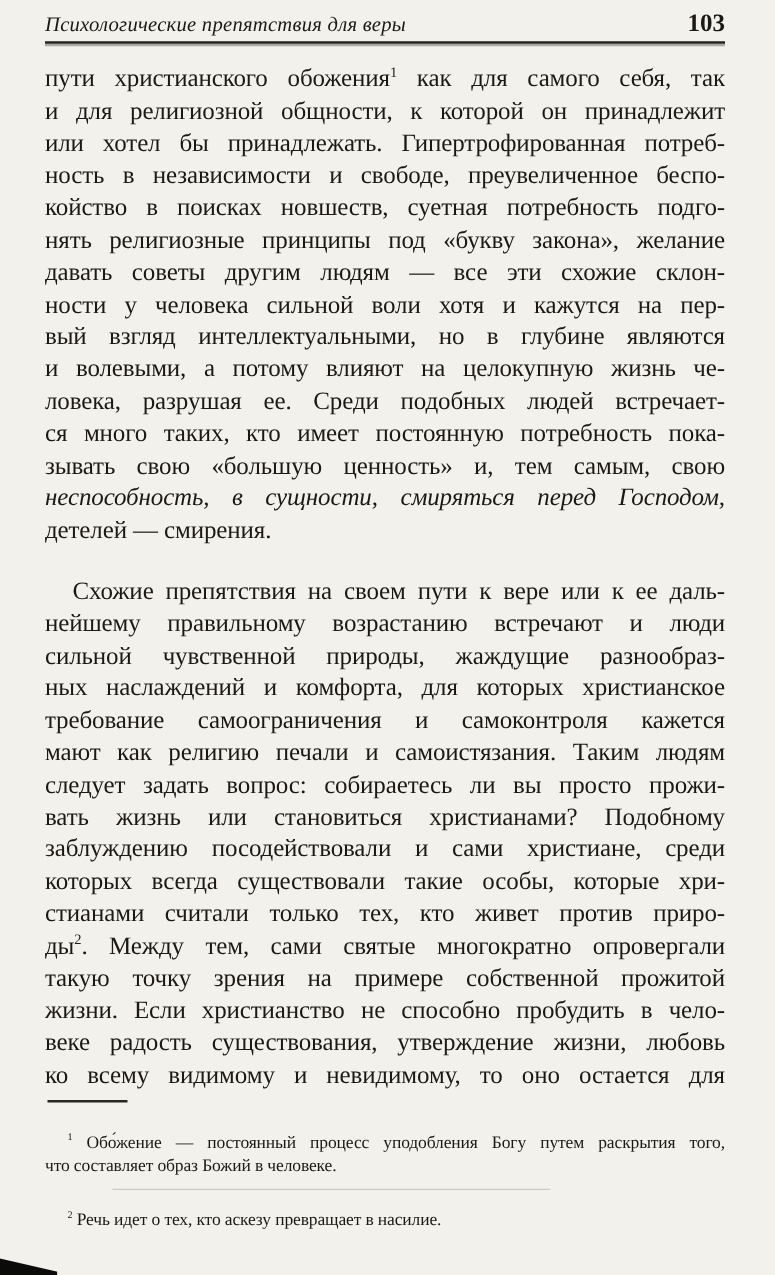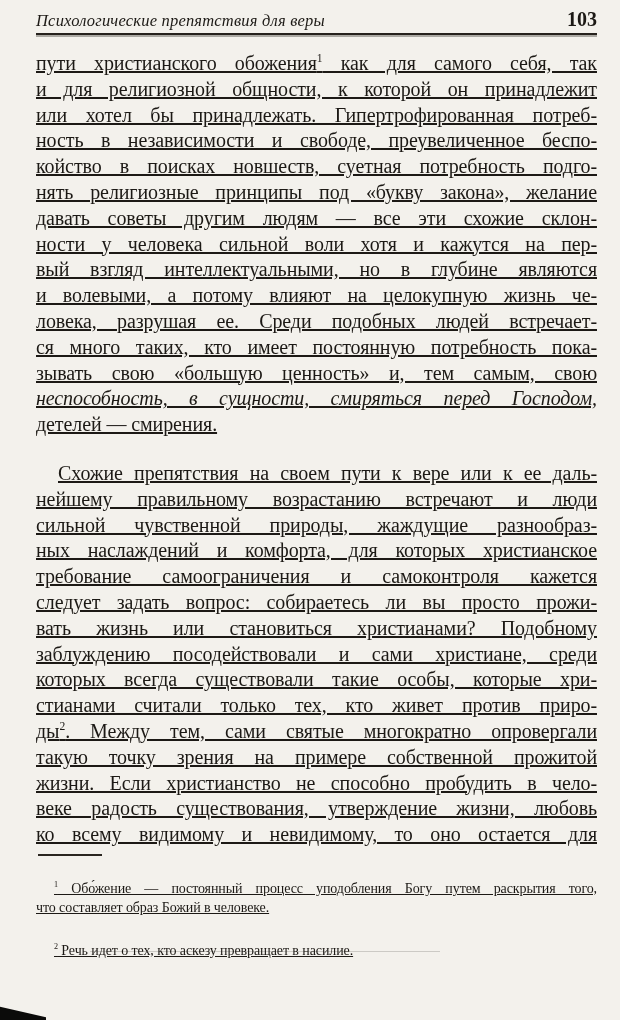--- a/index.html
+++ b/index.html
@@ -3,21 +3,21 @@
 <meta charset="utf-8">
 <style>
   html,body{margin:0;padding:0;background:#d8d5cf;}
   .page{
     position:relative;
     width:620px;height:1020px;
     box-sizing:border-box;
     background:#f3f1ec;
     color:#1c1915;
     font-family:"Liberation Serif", serif;
-    padding:8px 23px 0 36px;
+    padding:8px 40px 0 36px;
     overflow:hidden;
   }
   
   .header{
     display:flex;justify-content:space-between;align-items:baseline;
     padding-bottom:2px;
     border-bottom:2px solid #26221d;
     position:relative;
   }
   .header::after{
@@ -36,21 +36,20 @@
   
   .body-text{
     margin-top:16px;
     font-size:20px;
     line-height:25.8px;
     letter-spacing:-0.1px;
   }
   .line{
     text-align:justify;
     text-align-last:justify;
-    text-decoration:underline;
   }
   .line.last{text-align-last:left;}
   .line.indent{text-indent:22px;margin-top:23px;}
   .it{font-style:italic;}
   sup{font-size:0.58em;vertical-align:super;line-height:0;}
   
   .fn-rule{
     width:64px;height:2px;background:#2a2620;
     margin:6px 0 5px 2px;
   }
@@ -98,20 +97,21 @@
         <div class="line"><span>зывать свою «большую ценность» и, тем самым, свою</span></div>
         <div class="line"><span class="it">неспособность, в сущности, смиряться перед Господом,</span></div>
         <div class="line last"><span>детелей — смирения.</span></div>
       </div>
       <div>
         <div class="line indent"><span>Схожие препятствия на своем пути к вере или к ее даль-</span></div>
         <div class="line"><span>нейшему правильному возрастанию встречают и люди</span></div>
         <div class="line"><span>сильной чувственной природы, жаждущие разнообраз-</span></div>
         <div class="line"><span>ных наслаждений и комфорта, для которых христианское</span></div>
         <div class="line"><span>требование самоограничения и самоконтроля кажется</span></div>
+        <div class="line"><span>мают как религию печали и самоистязания. Таким людям</span></div>
         <div class="line"><span>следует задать вопрос: собираетесь ли вы просто прожи-</span></div>
         <div class="line"><span>вать жизнь или становиться христианами? Подобному</span></div>
         <div class="line"><span>заблуждению посодействовали и сами христиане, среди</span></div>
         <div class="line"><span>которых всегда существовали такие особы, которые хри-</span></div>
         <div class="line"><span>стианами считали только тех, кто живет против приро-</span></div>
         <div class="line"><span>ды</span><sup>2</sup><span>. Между тем, сами святые многократно опровергали</span></div>
         <div class="line"><span>такую точку зрения на примере собственной прожитой</span></div>
         <div class="line"><span>жизни. Если христианство не способно пробудить в чело-</span></div>
         <div class="line"><span>веке радость существования, утверждение жизни, любовь</span></div>
         <div class="line"><span>ко всему видимому и невидимому, то оно остается для</span></div>

